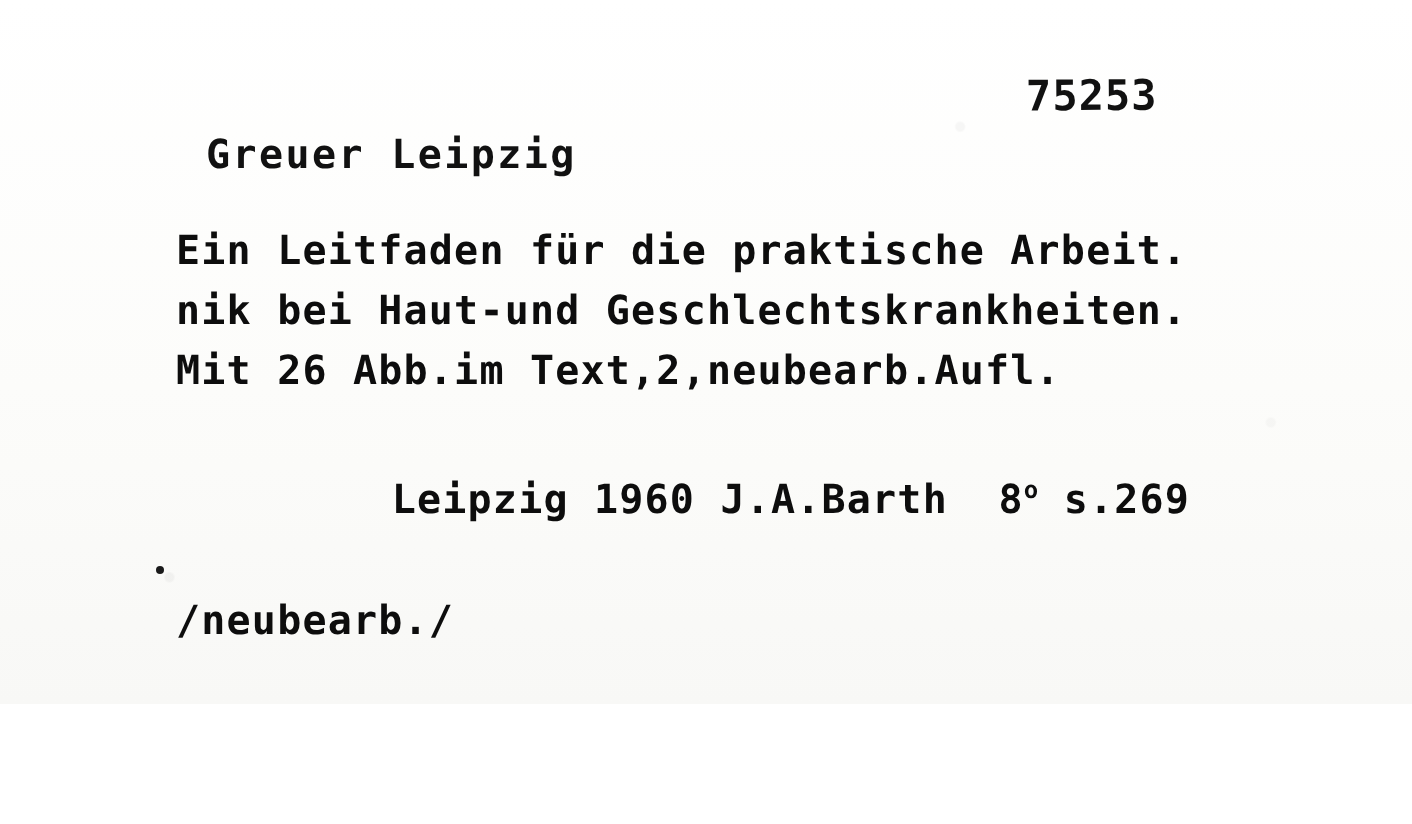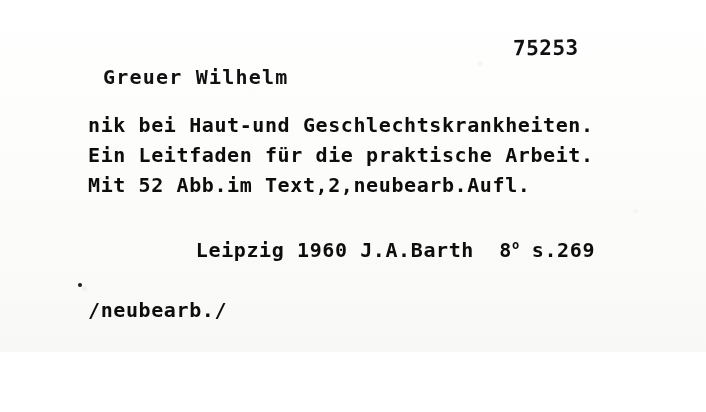--- a/index.html
+++ b/index.html
@@ -94,26 +94,26 @@
     height: 92px;
   }
 </style>
 </head>
 <body>
 
 <div class="card">
 
   <div class="catalog-number">75253</div>
 
-  <div class="author">Greuer Wilhelm</div>
+  <div class="author">Greuer Leipzig</div>
 
   <div class="body-block">
+    <div class="line">Ein Leitfaden für die praktische Arbeit.</div>
     <div class="line">nik bei Haut-und Geschlechtskrankheiten.</div>
-    <div class="line">Ein Leitfaden für die praktische Arbeit.</div>
-    <div class="line">Mit 52 Abb.im Text,2,neubearb.Aufl.</div>
+    <div class="line">Mit 26 Abb.im Text,2,neubearb.Aufl.</div>
 
     <div class="line-imprint">
       <span>Leipzig 1960 J.A.Barth</span><span>&nbsp;&nbsp;</span><span>8</span><span class="sup">o</span><span>&nbsp;</span><span>s.269</span>
     </div>
 
     <div class="line">/neubearb./</div>
   </div>
 
   <div class="dot-mark"></div>
   <div class="lower-blank"></div>

